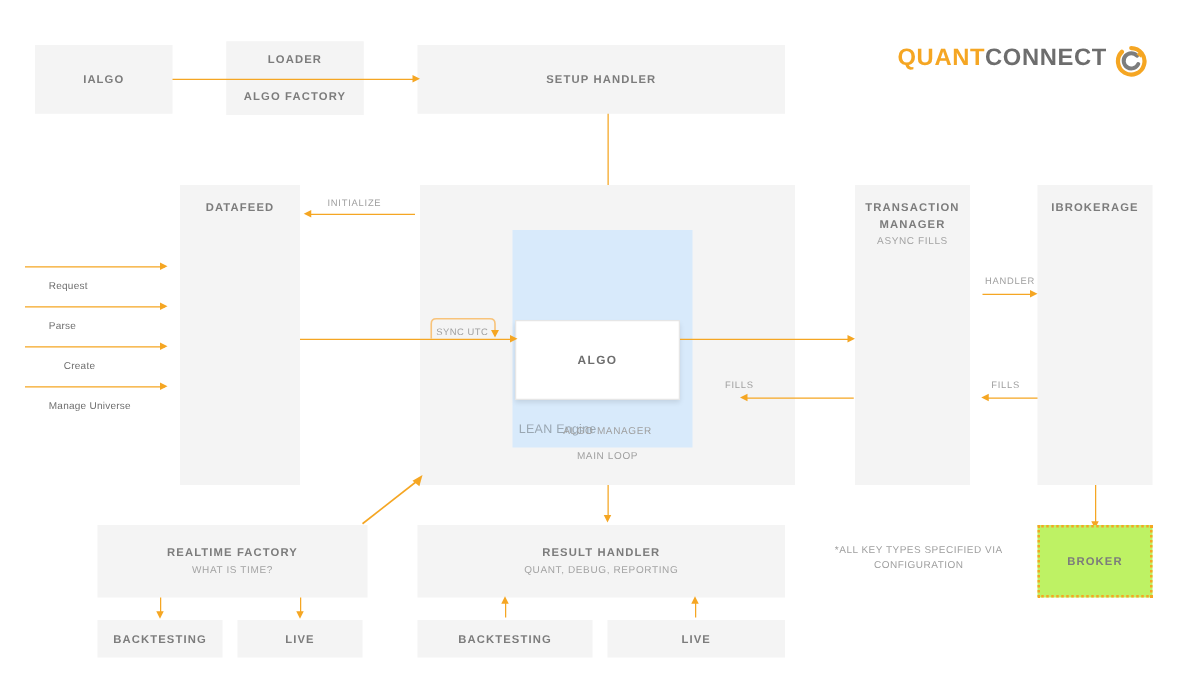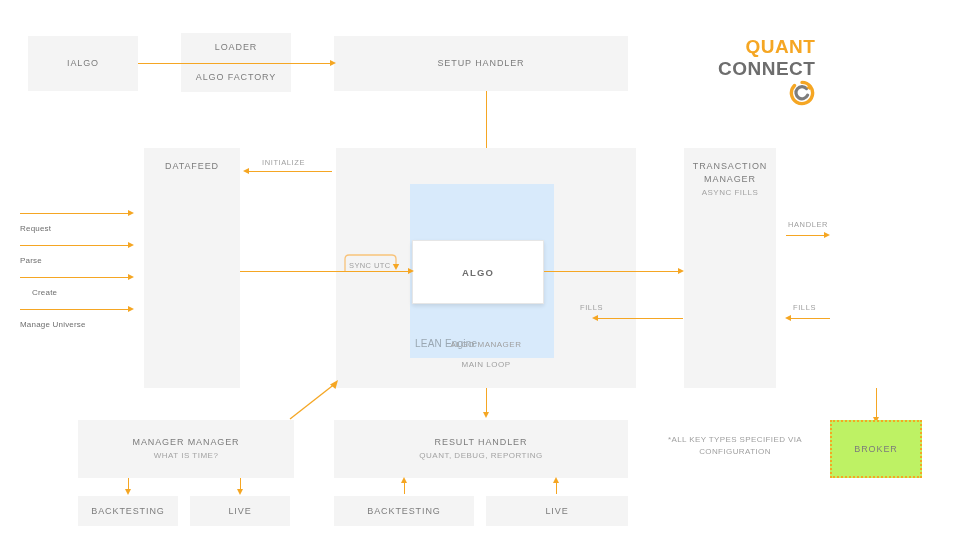--- a/index.html
+++ b/index.html
@@ -28,21 +28,21 @@
     flex-direction: column;
     align-items: center;
     justify-content: flex-start;
   }
   .box-center {
     justify-content: center;
   }
   .box-title {
     color: #7c7c7c;
     font-size: 9px;
-    font-weight: normal;
+    font-weight: bold;
     letter-spacing: 0.9px;
     text-align: center;
     line-height: 13px;
     white-space: pre-line;
   }
   .box-sub {
     color: #a3a3a3;
     font-size: 8px;
     font-weight: normal;
     letter-spacing: 0.5px;
@@ -66,20 +66,21 @@
     letter-spacing: 0.2px;
   }
   #algo-box {
     position: absolute;
     background: #ffffff;
     border: 1px solid #e6e6e6;
     box-shadow: 0 2px 4px rgba(0,0,0,0.10);
     display: flex;
     align-items: center;
     justify-content: center;
+    margin-top: 16px;
   }
   #algo-label {
     color: #6e6e6e;
     font-size: 9.5px;
     font-weight: bold;
     letter-spacing: 1.1px;
   }
   .inner-note {
     position: absolute;
     color: #9f9f9f;
@@ -127,20 +128,21 @@
     font-size: 7.5px;
     letter-spacing: 0.6px;
     white-space: nowrap;
   }
   .side-label {
     position: absolute;
     color: #6e6e6e;
     font-size: 8px;
     letter-spacing: 0.2px;
     white-space: nowrap;
+    margin-left: 19px;
   }
   .note-text {
     position: absolute;
     color: #9f9f9f;
     font-size: 8px;
     letter-spacing: 0.4px;
     text-align: center;
     line-height: 12px;
     white-space: pre-line;
   }
@@ -155,22 +157,21 @@
     font-size: 7.5px;
     letter-spacing: 0.4px;
     background: transparent;
     white-space: nowrap;
   }
 
   
   #logo {
     position: absolute;
     display: flex;
-    align-items: flex-end;
-    flex-direction: column;
+    align-items: flex-start;
   }
   #logo-quant {
     color: #f5a623;
     font-size: 19px;
     font-weight: bold;
     letter-spacing: 0.5px;
   }
   #logo-connect {
     color: #6d6d6d;
     font-size: 19px;
@@ -254,20 +255,23 @@
   <span class="edge-label" style="left:580px; top:303px;">FILLS</span>
   <div class="hline" style="left:597px; top:318px; width:86px;"></div>
   <div class="ah ah-left" style="left:592px; top:314.5px;"></div>
 
   <div class="box" id="txn-box" style="left:684px; top:148px; width:92px; height:240px; padding-top:12px;">
     <span class="box-title">TRANSACTION
 MANAGER</span>
     <span class="box-sub">ASYNC FILLS</span>
   </div>
 
+  <div class="box" id="ibrokerage-box" style="left:830px; top:148px; width:92px; height:240px; padding-top:12px;">
+    <span class="box-title">IBROKERAGE</span>
+  </div>
 
   <span class="edge-label" style="left:788px; top:220px;">HANDLER</span>
   <div class="hline" style="left:786px; top:235px; width:40px;"></div>
   <div class="ah ah-right" style="left:824px; top:231.5px;"></div>
 
   <span class="edge-label" style="left:793px; top:303px;">FILLS</span>
   <div class="hline" style="left:790px; top:318px; width:40px;"></div>
   <div class="ah ah-left" style="left:785px; top:314.5px;"></div>
 
   <div class="vline" style="left:876px; top:388px; height:32px;"></div>
@@ -283,21 +287,21 @@
 
   <div class="hline" style="left:20px; top:277px; width:112px;"></div>
   <div class="ah ah-right" style="left:128px; top:273.5px;"></div>
   <span class="side-label" style="left:32px; top:288px;">Create</span>
 
   <div class="hline" style="left:20px; top:309px; width:112px;"></div>
   <div class="ah ah-right" style="left:128px; top:305.5px;"></div>
   <span class="side-label" style="left:20px; top:320px;">Manage Universe</span>
 
   <div class="box" id="realtime-box" style="left:78px; top:420px; width:216px; height:58px; justify-content:center;">
-    <span class="box-title">MANAGER MANAGER</span>
+    <span class="box-title">REALTIME FACTORY</span>
     <span class="box-sub">WHAT IS TIME?</span>
   </div>
 
   <svg style="position:absolute; left:286px; top:375px; width:60px; height:48px;">
     <line x1="4" y1="44" x2="50" y2="8" stroke="#f5a623" stroke-width="1.3"></line>
     <path d="M52 5 L44 9.5 L49.5 14 Z" fill="#f5a623"></path>
   </svg>
 
   <div class="box" id="result-box" style="left:334px; top:420px; width:294px; height:58px; justify-content:center;">
     <span class="box-title">RESULT HANDLER</span>

